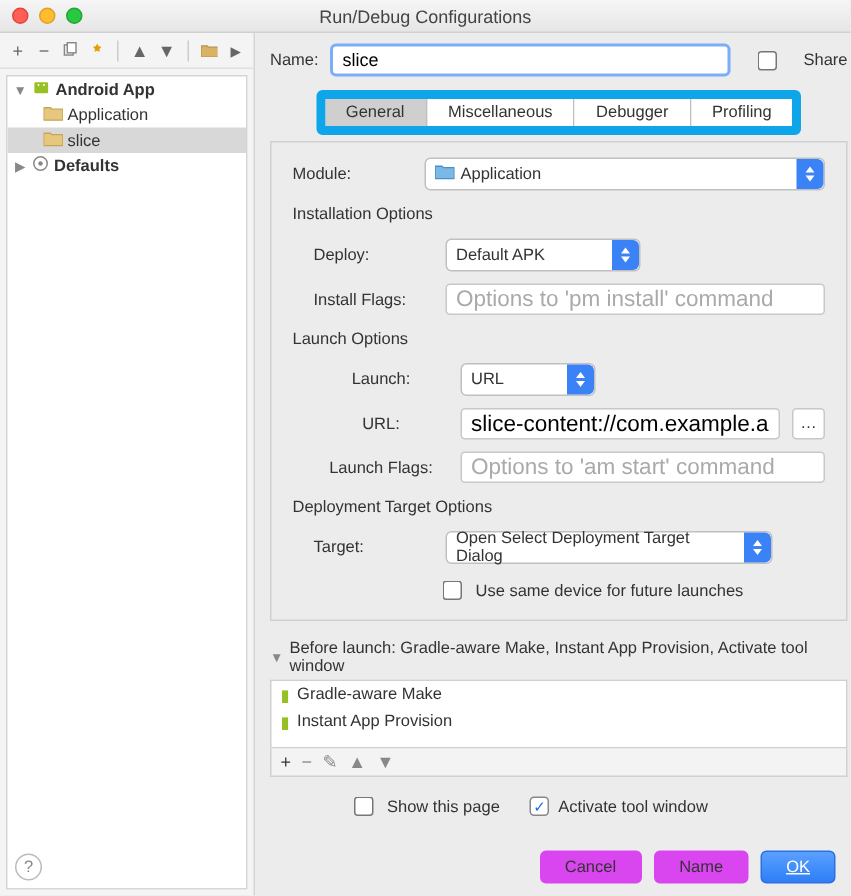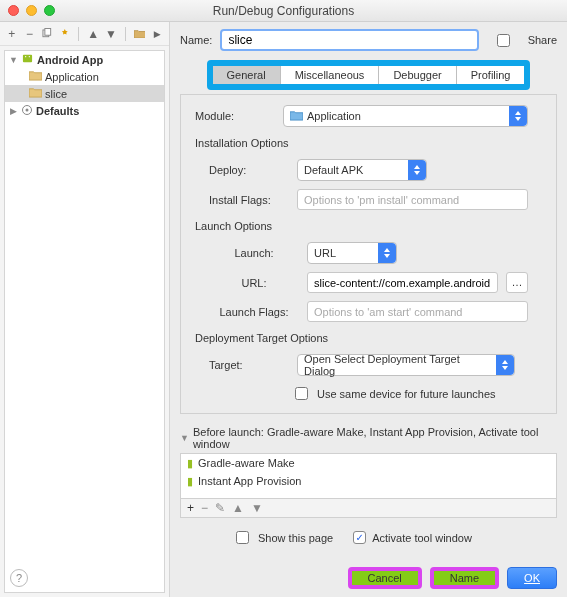--- a/index.html
+++ b/index.html
@@ -48,54 +48,54 @@
   .namerow input { flex:1; height:22px; border:2px solid #7aaef8; border-radius:4px; padding:0 6px; font-size:12px; outline:none;}
   .share { display:flex; align-items:center; gap:15px; margin-left:6px;}
   .share input{width:13px;height:13px;}
 
   .tabs { display:flex; justify-content:center; margin-top:4px;}
   .tabs-inner { display:flex; border:6px solid #0ea5e9; border-radius:4px; overflow:hidden;text-align:right; }
   .tab { padding:3px 14px; border-right:1px solid #bfbfbf; background:#fff;}
   .tab:last-child{border-right:none;}
   .tab.active{ background:#cfcfcf; }
 
-  .panel { border:1px solid #d0d0d0; background:#ececec; padding:10px 28px 14px 14px; display:flex; flex-direction:column; gap:8px; height:320px;}
+  .panel { border:1px solid #d0d0d0; background:#ececec; padding:10px 14px 14px 14px; display:flex; flex-direction:column; gap:8px; height:320px;}
   .row { display:flex; align-items:center; gap:8px;}
   .lbl { width:80px; text-align:left; color:#333;}
   .lbl2 { width:90px; text-align:center; color:#333;}
   .section { color:#333; margin-top:2px; margin-bottom:2px;}
 
   .select { position:relative; flex:1; height:22px; background:#fff; border:1px solid #c0c0c0; border-radius:4px; display:flex; align-items:center; padding:0 22px 0 6px;}
   .select.fit{flex:none;}
   .select .arrows { position:absolute; right:0; top:0; bottom:0; width:18px; background:#3b82f6; border-radius:0 4px 4px 0; display:flex; flex-direction:column; align-items:center; justify-content:center;}
   .select .arrows::before{content:"";border-left:3px solid transparent;border-right:3px solid transparent;border-bottom:4px solid #fff;margin-bottom:2px;}
   .select .arrows::after{content:"";border-left:3px solid transparent;border-right:3px solid transparent;border-top:4px solid #fff;}
   .modicon svg{width:13px;height:11px;margin-right:4px;}
 
-  .txt { flex:1; height:21px; border:1px solid #c8c8c8; border-radius:3px; background:#fff; padding:0 6px; font-size:11px;}
+  .txt { flex:1; height:21px; border:1px solid #c8c8c8; border-radius:3px; background:#fff; padding:0 6px; font-size:15px;}
   .txt::placeholder{color:#aaa;}
   .more { width:22px; height:21px; border:1px solid #c8c8c8; border-radius:3px; background:#fff; text-align:center; line-height:18px;}
 
   .chk { display:flex; align-items:center; gap:6px;}
   .chk input{width:13px;height:13px;}
 
   .before { margin-top:8px; }
   .before-title{ display:flex; align-items:center; gap:4px; color:#333;}
   .before-title .tw{color:#888;}
   .before-list { background:#fff; border:1px solid #d0d0d0; height:46px; margin-top:3px;}
   .bl-row { display:flex; align-items:center; gap:5px; height:18px; padding-left:6px;}
   .android-icon { color:#97c024; font-size:11px;}
   .small-toolbar { display:flex; align-items:center; gap:7px; padding:3px 6px; border:1px solid #d0d0d0; border-top:none; background:#f3f3f3; color:#888;}
   .small-toolbar span{font-size:12px; line-height:1;}
 
   .bottom-opts { display:flex; gap:20px; margin:6px 0 0 52px; align-items:center;}
   .checked-box { width:13px;height:13px;border:1px solid #888;border-radius:3px;background:#fff;display:inline-flex;align-items:center;justify-content:center;font-size:10px;color:#2563eb;}
   .help { width:18px;height:18px;border:1px solid #bbb;border-radius:50%;text-align:center;line-height:16px;color:#888;margin-left:2px;}
   .btns { display:flex; gap:8px;}
-  .btn { height:22px; padding:0 16px; border:4px solid #d946ef; border-radius:4px; background:#84cc16; display:flex; align-items:center;}
+  .btn { height:22px; padding:0 16px; border:1px solid #d946ef; border-radius:4px; background:#d946ef; display:flex; align-items:center;}
   .btn.primary { background:linear-gradient(#5aa0ff,#2d7ef7); color:#fff; border:1px solid #2d6fe0;text-decoration:underline;}
 
   .footer-wrap{ position:absolute; bottom:8px; left:8px; right:10px; display:flex; justify-content:space-between; align-items:center;}
 </style>
 </head>
 <body>
 
 <div class="titlebar">
   <div class="traffic">
     <div class="tl red"></div>

